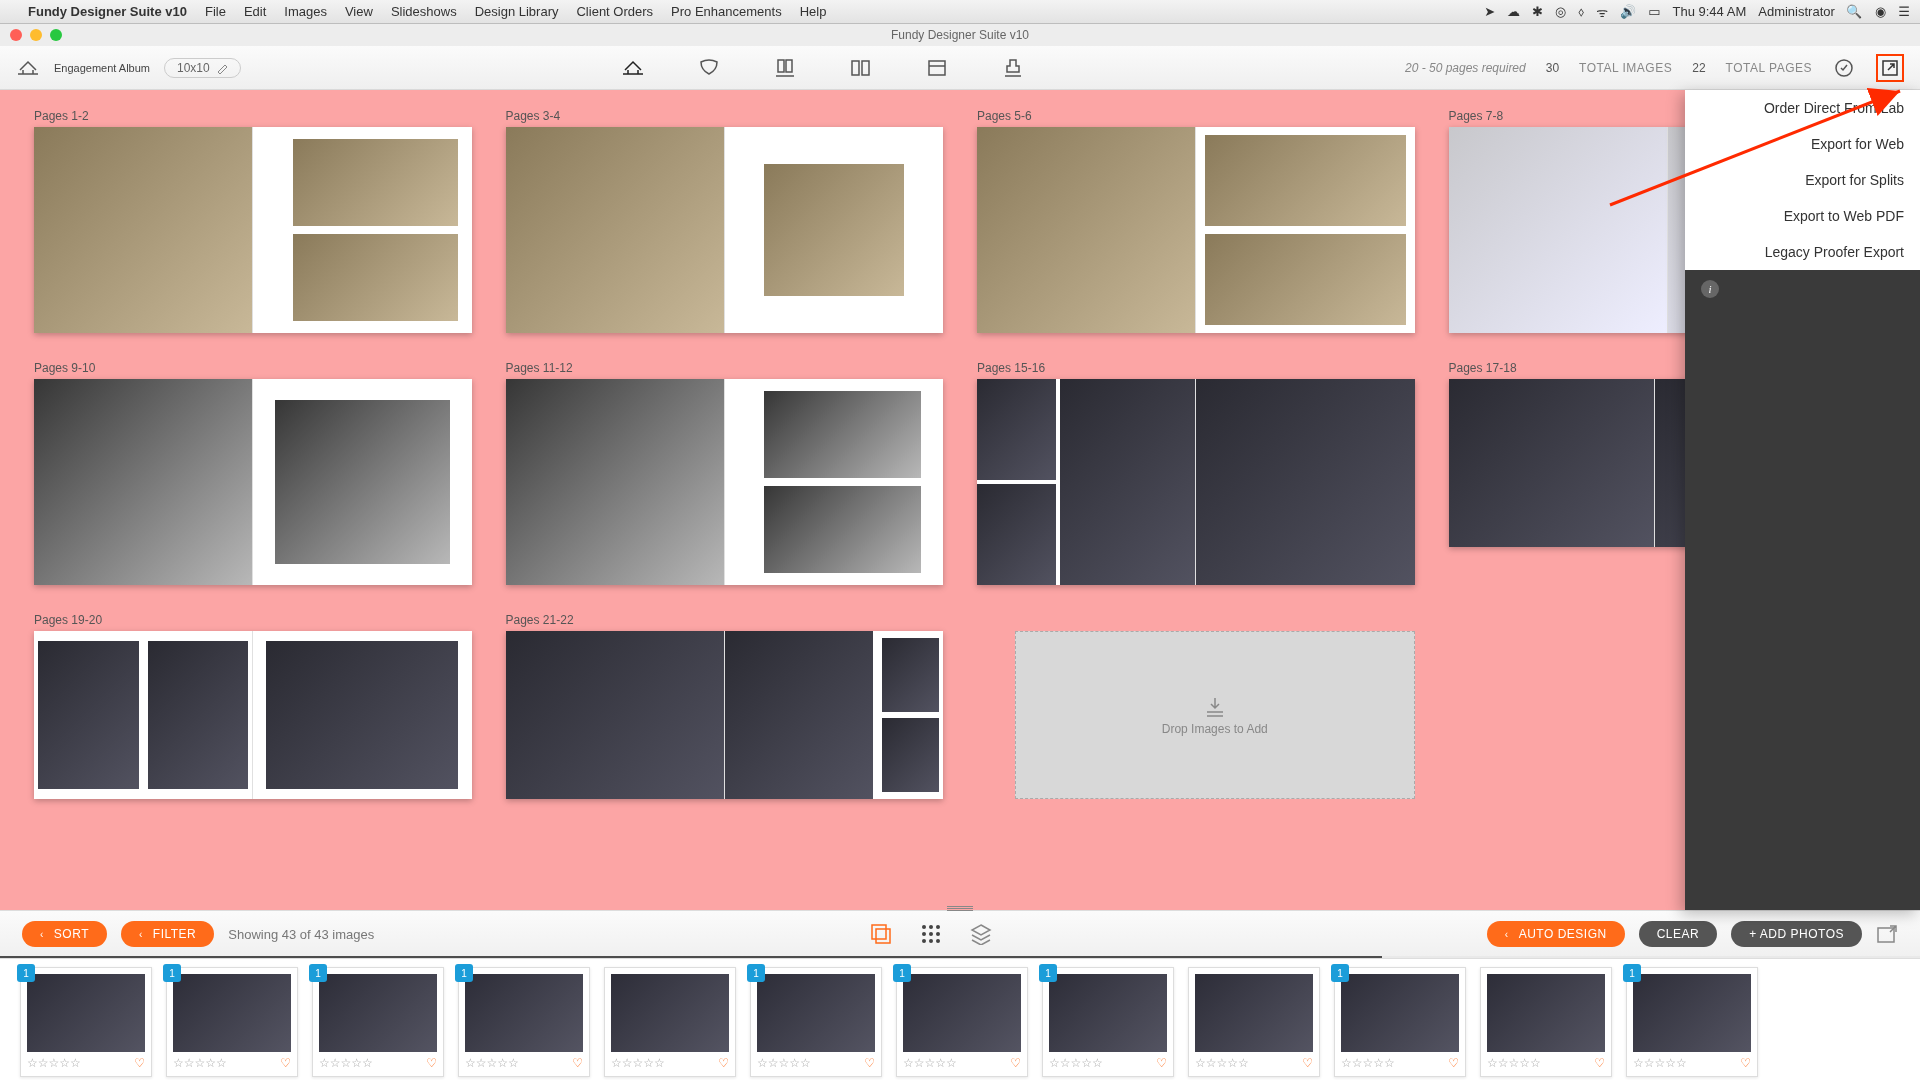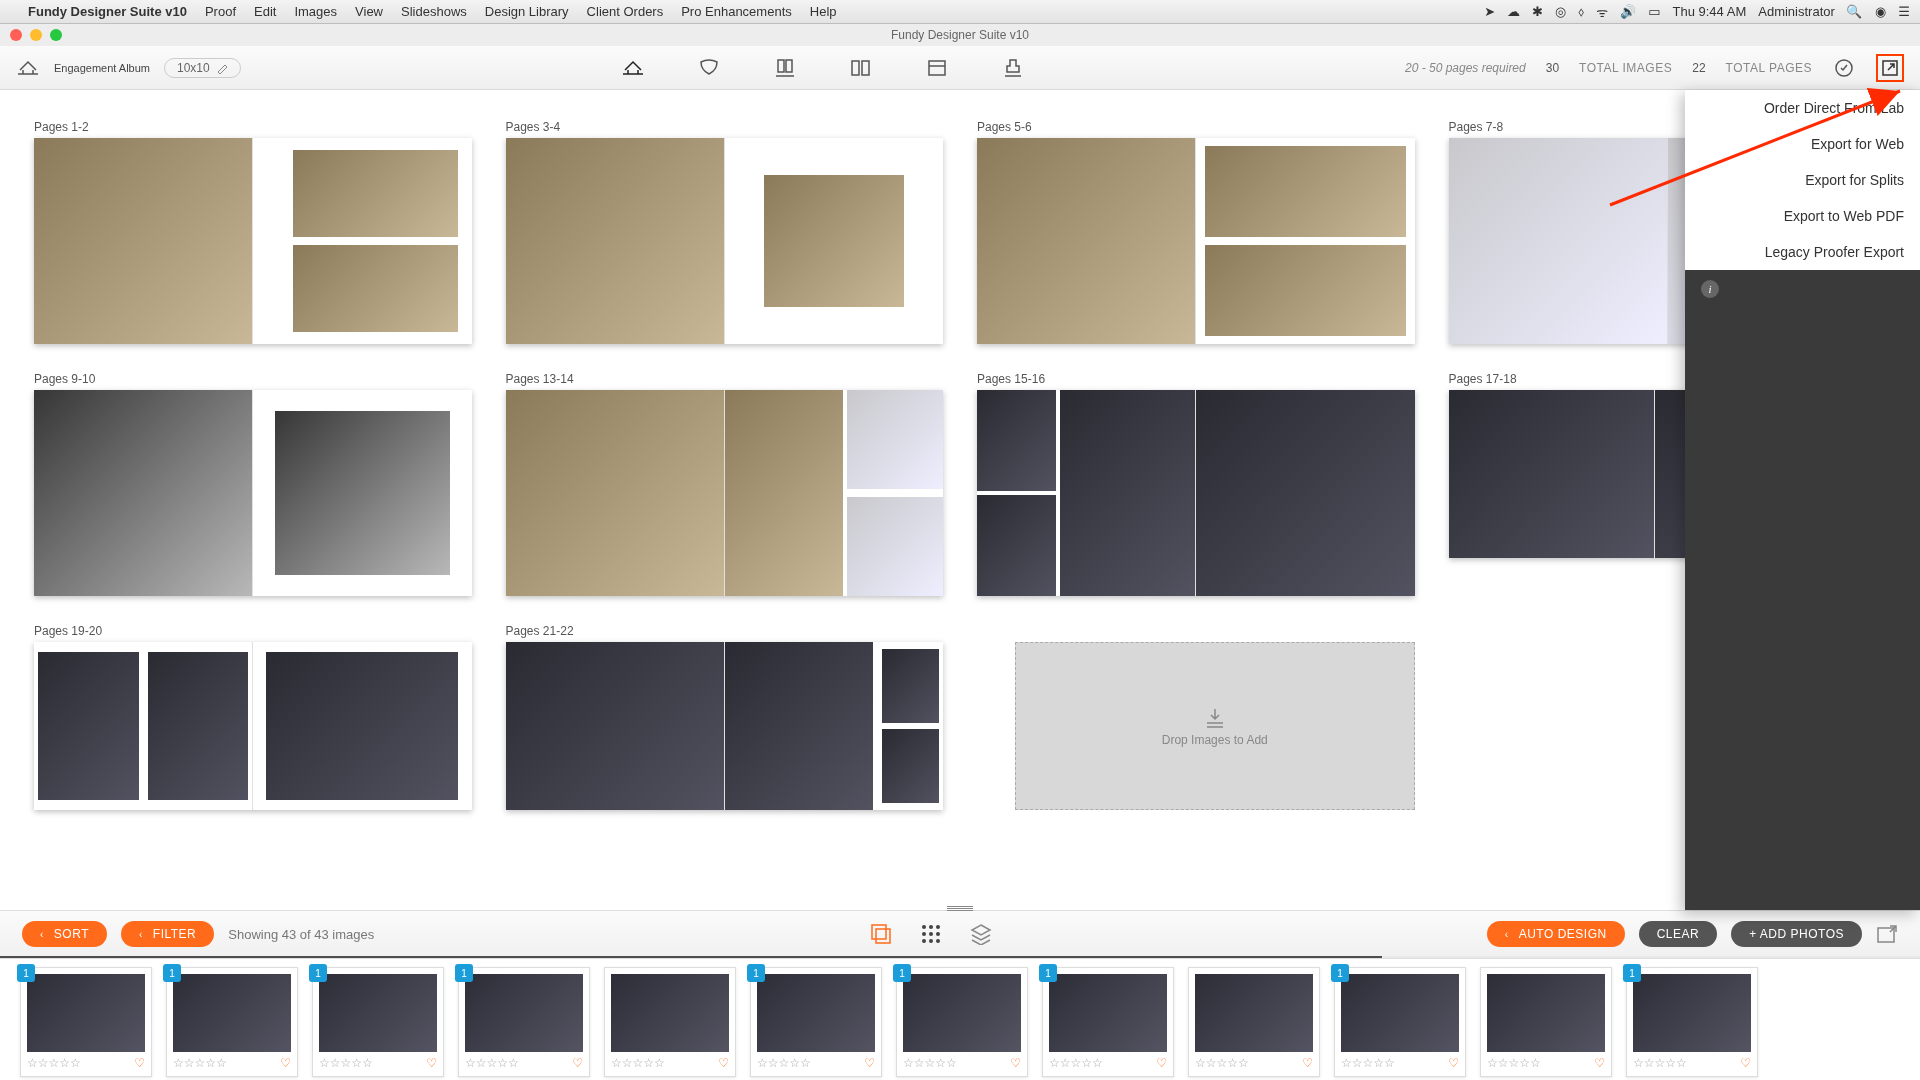--- a/index.html
+++ b/index.html
@@ -20,21 +20,21 @@
 .toolbar{height:44px;background:linear-gradient(#fbfbfb,#efefef);border-bottom:1px solid #d9d9d9;display:flex;align-items:center;padding:0 16px;gap:14px;}
 .tb-icon{width:24px;height:24px;stroke:#555;fill:none;stroke-width:1.5;}
 .album-name{font-size:11px;color:#444;}
 .size-pill{border:1px solid #ccc;border-radius:14px;padding:2px 12px;font-size:12px;color:#666;display:flex;gap:6px;align-items:center;}
 .tb-center{flex:1;display:flex;justify-content:center;gap:52px;}
 .tb-right{display:flex;gap:20px;align-items:center;font-size:12px;color:#888;}
 .tb-right .n{color:#555;font-weight:500;}
 .tb-right .lab{letter-spacing:.5px;}
 .export-btn{width:28px;height:28px;border:2px solid #ff3d00;display:flex;align-items:center;justify-content:center;}
 
-.canvas{position:absolute;top:90px;left:0;right:0;bottom:170px;background:#ffffff;overflow:hidden;padding:30px 34px;}
+.canvas{position:absolute;top:90px;left:0;right:0;bottom:170px;background:#fca5a5;overflow:hidden;padding:19px 34px;}
 .grid{display:grid;grid-template-columns:repeat(4,1fr);gap:28px 34px;}
 .sp{}
 .sp-lab{font-size:12px;color:#555;margin-bottom:4px;}
 .spread{background:#fff;height:206px;box-shadow:0 2px 6px rgba(0,0,0,.25);display:flex;}
 .spread.short{height:168px;}
 .half{flex:1;position:relative;overflow:hidden;}
 .divider{width:1px;background:#e0e0e0;}
 .ph{position:absolute;background:linear-gradient(135deg,#6a6a6a,#aaa);}
 .ph.warm{background:linear-gradient(135deg,#8a7a5a,#c8b898);}
 .ph.dark{background:linear-gradient(135deg,#2a2a32,#525260);}
@@ -74,21 +74,21 @@
 .heart{color:#ff6b1a;}
 .filmscroll{position:absolute;left:0;right:0;bottom:118px;height:6px;background:#e9e9e9;}
 .filmscroll div{height:100%;background:#4d4d4d;width:72%;}
 </style>
 </head>
 <body>
 
 <div class="menubar">
   <span class="apple"></span>
   <span class="app">Fundy Designer Suite v10</span>
-  <span>Proof</span>
+  <span>File</span>
   <span>Edit</span>
   <span>Images</span>
   <span>View</span>
   <span>Slideshows</span>
   <span>Design Library</span>
   <span>Client Orders</span>
   <span>Pro Enhancements</span>
   <span>Help</span>
   <div class="right">
     <span>➤</span>
@@ -233,35 +233,34 @@
         <div class="half">
             <div class="ph bw full"></div>
           </div>
           <div class="divider"></div>
         <div class="half">
             <div class="ph bw" style="left:10%;top:10%;right:10%;bottom:10%"></div>
           </div>
       </div>
     </div>
 
-
-    <div class="sp">
-      <div class="sp-lab">Pages 13-14</div>
-      <div class="spread">
-        <div class="half">
-            <div class="ph warm full"></div>
-          </div>
-          <div class="divider"></div>
-        <div class="half">
-          <div class="ph warm" style="left:0;top:0;width:54%;bottom:0"></div>
-          <div class="ph light" style="right:0;top:0;width:44%;height:48%"></div>
-          <div class="ph light" style="right:0;bottom:0;width:44%;height:48%"></div>
-        </div>
-      </div>
-    </div>
+    <div class="sp">
+      <div class="sp-lab">Pages 11-12</div>
+      <div class="spread">
+        <div class="half">
+            <div class="ph bw full"></div>
+          </div>
+          <div class="divider"></div>
+        <div class="half">
+          <div class="ph bw" style="left:18%;top:6%;right:10%;height:42%"></div>
+          <div class="ph bw" style="left:18%;bottom:6%;right:10%;height:42%"></div>
+        </div>
+      </div>
+    </div>
+
 
     <div class="sp">
       <div class="sp-lab">Pages 15-16</div>
       <div class="spread">
         <div class="half">
           <div class="ph dark" style="left:0;top:0;width:36%;height:49%"></div>
           <div class="ph dark" style="left:0;bottom:0;width:36%;height:49%"></div>
           <div class="ph dark" style="right:0;top:0;width:62%;bottom:0"></div>
         </div>
           <div class="divider"></div>

